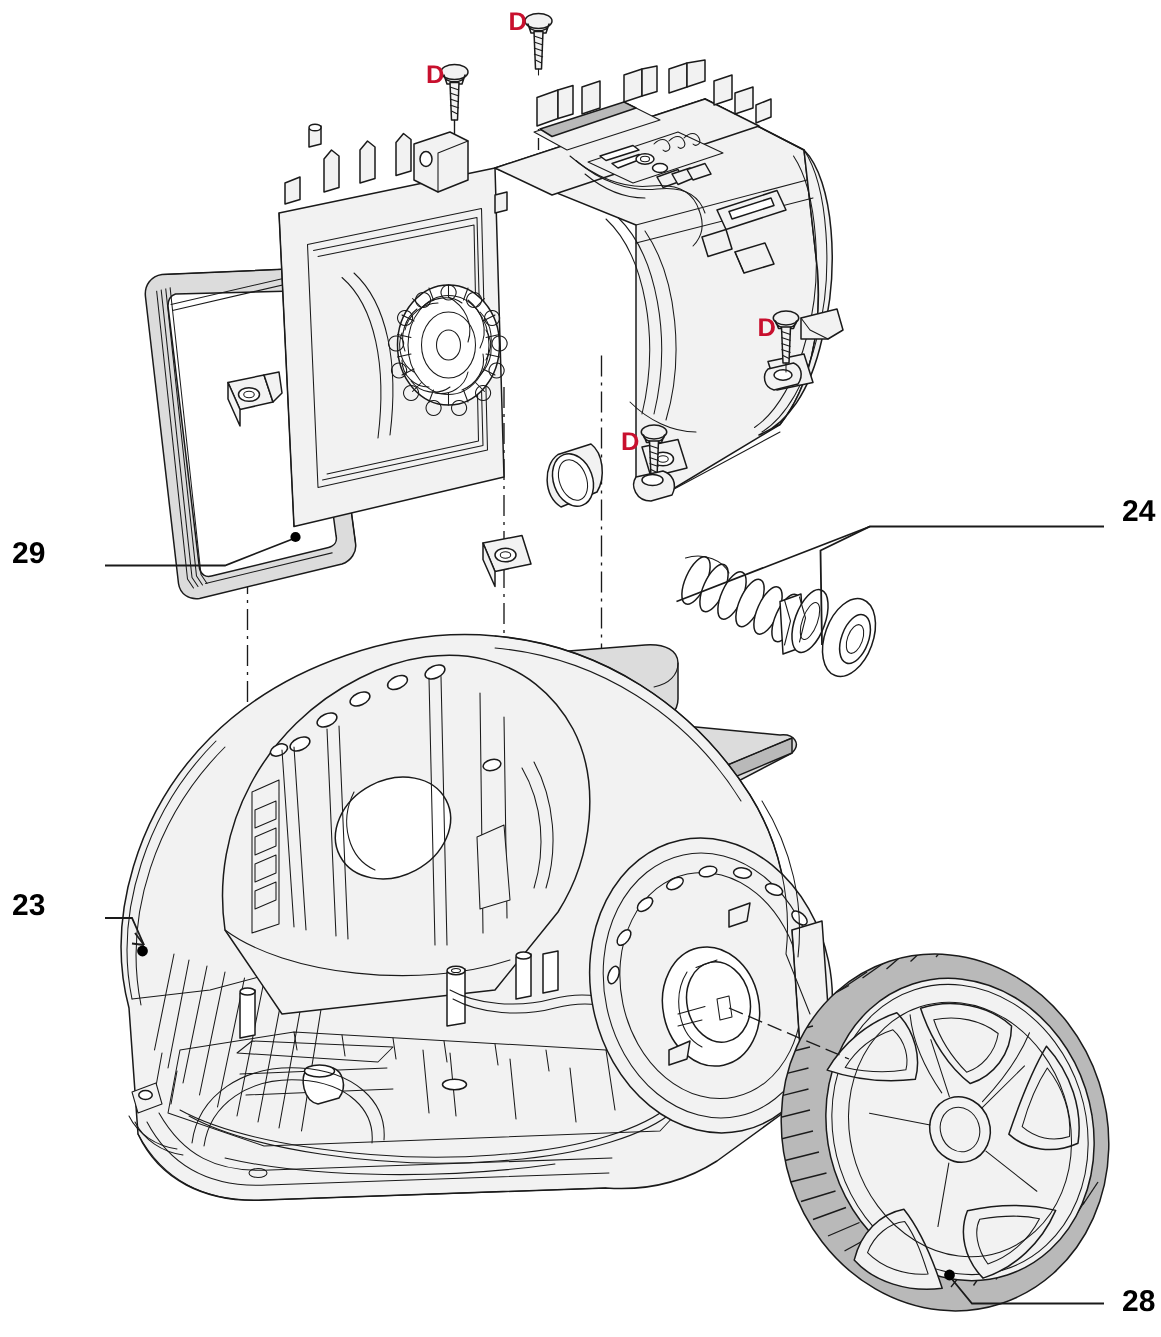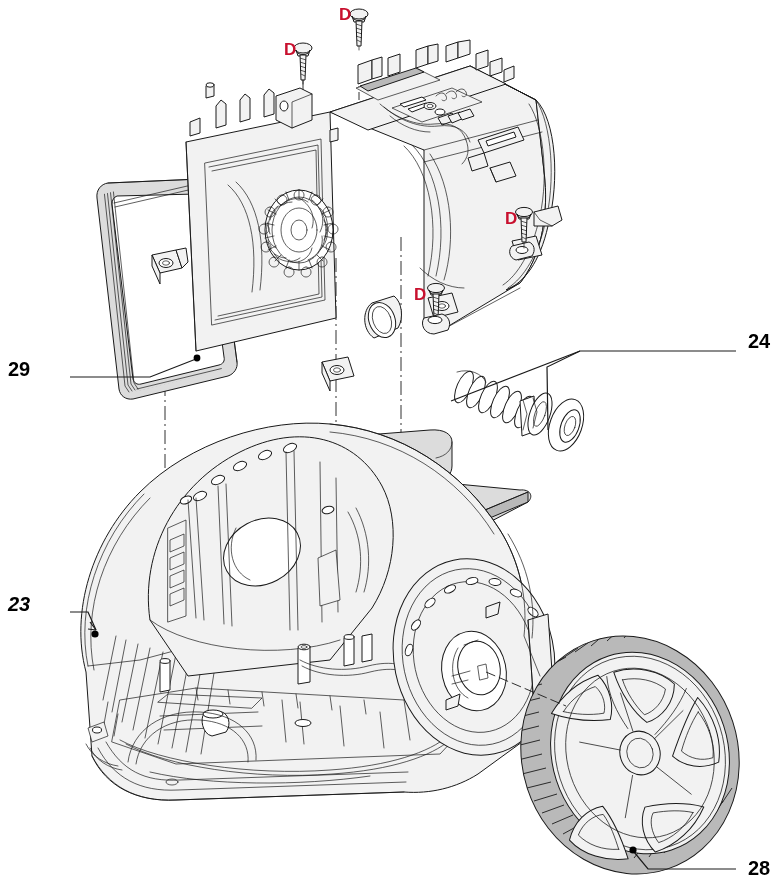--- a/index.html
+++ b/index.html
@@ -666,21 +666,21 @@
 
       <path class="fL" d="M424 318 C420 324 424 334 434 334 L448 330 C452 322 448 316 442 314 Z"></path>
       <ellipse class="fW" cx="435" cy="320" rx="7" ry="3.6"></ellipse>
     </g>
 
   </svg>
 
   <div>
     <div class="calloutnum" style="left:8px;top:359px;">29</div>
     <div class="calloutnum" style="left:748px;top:331px;">24</div>
-    <div class="calloutnum" style="left:8px;top:594px;font-style:italic;">23</div>
+    <div class="calloutnum" style="left:8px;top:594px;">23</div>
     <div class="calloutnum" style="left:748px;top:858px;">28</div>
   </div>
 
   <div>
     <div class="dlabel" style="left:339px;top:6px;">D</div>
     <div class="dlabel" style="left:284px;top:41px;">D</div>
     <div class="dlabel" style="left:505px;top:210px;">D</div>
     <div class="dlabel" style="left:414px;top:286px;">D</div>
   </div>
 

